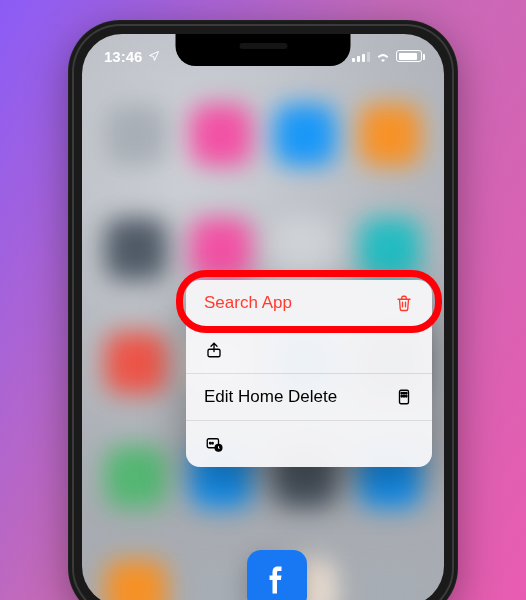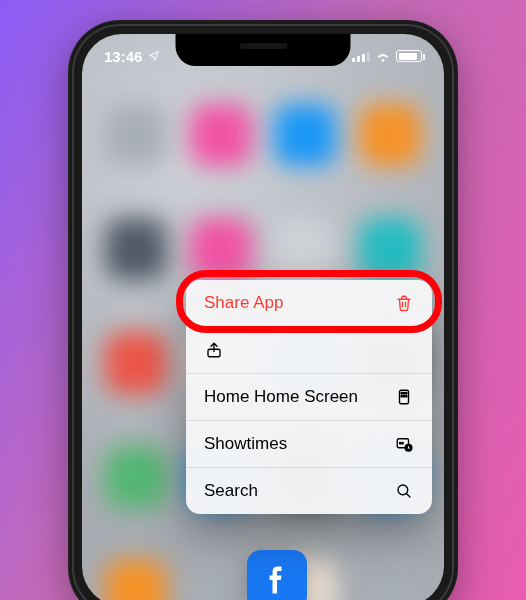--- a/index.html
+++ b/index.html
@@ -231,74 +231,64 @@
         <div class="hicon c-orange"></div>
           <div class="hicon c-gray"></div>
           <div class="hicon c-white"></div>
           <div class="hicon c-gray"></div>
       </div>
     </div>
 
     <div class="menu">
 
       <div class="menu-item danger">
-        <span>Share App</span>
+        <span>Search App</span>
         <span class="mi-icon">
           <svg width="18" height="18" viewBox="0 0 24 24" fill="none" stroke="currentColor" stroke-width="1.8" stroke-linecap="round">
               <path d="M4 7h16M9 7V5a2 2 0 012-2h2a2 2 0 012 2v2M6 7l1 13a2 2 0 002 2h6a2 2 0 002-2l1-13M10 11v6M14 11v6"></path>
             </svg>
         </span>
       </div>
 
       <div class="menu-item">
         <span class="mi-icon">
           <svg width="18" height="18" viewBox="0 0 24 24" fill="none" stroke="currentColor" stroke-width="1.8" stroke-linecap="round">
               <path d="M12 3v11M8 7l4-4 4 4"></path>
               <rect x="4" y="11" width="16" height="10" rx="2"></rect>
             </svg>
         </span>
       </div>
 
       <div class="menu-item">
-        <span>Home Home Screen</span>
+        <span>Edit Home Delete</span>
         <span class="mi-icon">
           <svg width="18" height="18" viewBox="0 0 24 24" fill="none" stroke="currentColor" stroke-width="1.8">
               <rect x="6" y="3" width="12" height="18" rx="2"></rect>
               <circle cx="9" cy="7" r="1" fill="currentColor"></circle>
               <circle cx="12" cy="7" r="1" fill="currentColor"></circle>
               <circle cx="15" cy="7" r="1" fill="currentColor"></circle>
               <circle cx="9" cy="11" r="1" fill="currentColor"></circle>
               <circle cx="12" cy="11" r="1" fill="currentColor"></circle>
               <circle cx="15" cy="11" r="1" fill="currentColor"></circle>
             </svg>
         </span>
       </div>
 
       <div class="menu-item">
-        <span>Showtimes</span>
         <span class="mi-icon">
           <svg width="20" height="18" viewBox="0 0 24 24" fill="none" stroke="currentColor" stroke-width="1.8">
               <rect x="3" y="5" width="15" height="12" rx="2"></rect>
               <circle cx="7" cy="11" r="1" fill="currentColor"></circle>
               <circle cx="10" cy="11" r="1" fill="currentColor"></circle>
               <circle cx="18" cy="17" r="4.5" fill="#000"></circle>
               <path d="M18 15v2l1.2 1.2" stroke="#fff" stroke-width="1.4"></path>
             </svg>
         </span>
       </div>
 
-      <div class="menu-item">
-        <span>Search</span>
-        <span class="mi-icon">
-          <svg width="18" height="18" viewBox="0 0 24 24" fill="none" stroke="currentColor" stroke-width="1.8" stroke-linecap="round">
-              <circle cx="10.5" cy="10.5" r="6.5"></circle>
-              <line x1="20" y1="20" x2="15.2" y2="15.2"></line>
-            </svg>
-        </span>
-      </div>
 
     </div>
 
     <div class="highlight-ring"></div>
 
     <div class="app-icon" title="Facebook">
       <svg width="36" height="36" viewBox="0 0 24 24">
         <path fill="#fff" d="M15 3h-2.5C10 3 9 4.5 9 7v2H7v3h2v9h3v-9h2.6l.4-3H12V7.3c0-.9.2-1.3 1.2-1.3H15V3z"></path>
       </svg>
     </div>

